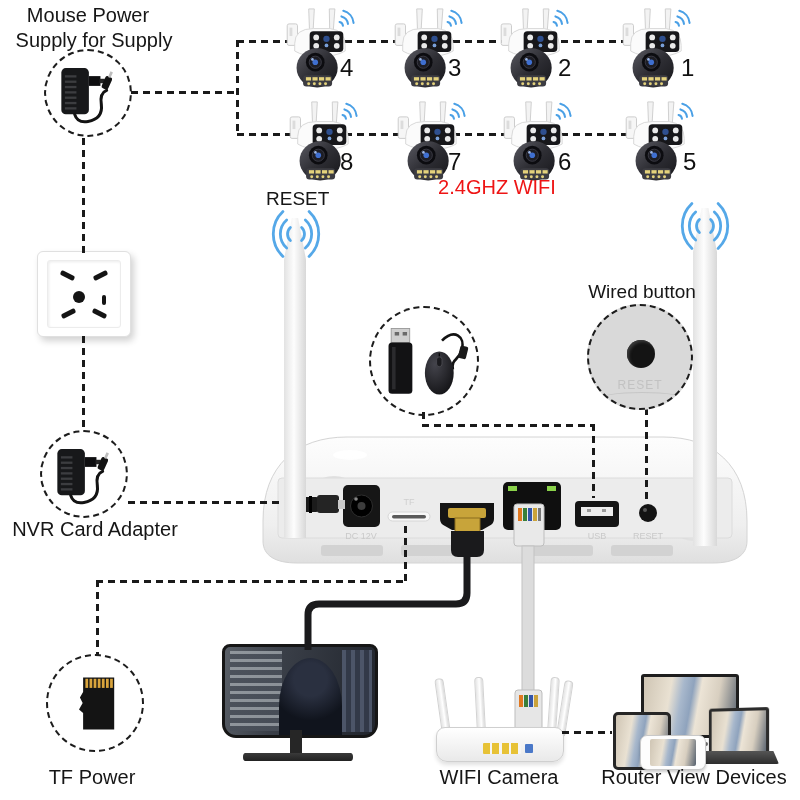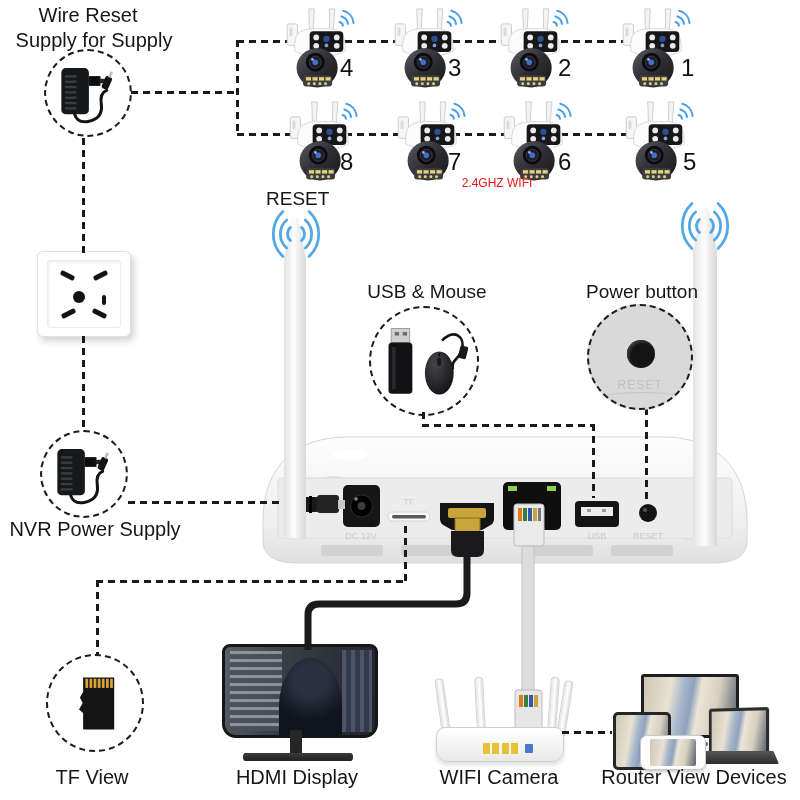--- a/index.html
+++ b/index.html
@@ -191,21 +191,21 @@
   <i class="dh" style="left:128px;top:501px;width:168px"></i>
   <i class="dv" style="left:404px;top:526px;height:55px"></i>
   <i class="dh" style="left:96px;top:580px;width:310px"></i>
   <i class="dv" style="left:96px;top:580px;height:75px"></i>
   <i class="dv" style="left:422px;top:412px;height:13px"></i>
   <i class="dh" style="left:422px;top:424px;width:172px"></i>
   <i class="dv" style="left:592px;top:424px;height:74px"></i>
   <i class="dv" style="left:645px;top:408px;height:96px"></i>
   <i class="dh" style="left:562px;top:731px;width:50px"></i>
 
-  <span class="txt" style="left:88px;top:4px;transform:translateX(-50%)">Wire Reset</span>
+  <span class="txt" style="left:88px;top:4px;transform:translateX(-50%)">Mouse Power</span>
   <span class="txt" style="left:94px;top:29px;transform:translateX(-50%)">Supply for Supply</span>
 
   <div class="dcirc" style="left:44px;top:49px;width:88px;height:88px">
     <svg width="80" height="80">
         <use href="#sym-adapter"></use>
       </svg>
   </div>
 
   <div class="cam" style="left:280px;top:8px"><svg viewBox="0 0 80 92">
         <use href="#sym-cam"></use>
@@ -234,52 +234,51 @@
 
   <span class="camnum" style="left:340px;top:54px">4</span>
   <span class="camnum" style="left:448px;top:54px">3</span>
   <span class="camnum" style="left:558px;top:54px">2</span>
   <span class="camnum" style="left:681px;top:54px">1</span>
   <span class="camnum" style="left:340px;top:148px">8</span>
   <span class="camnum" style="left:448px;top:148px">7</span>
   <span class="camnum" style="left:558px;top:148px">6</span>
   <span class="camnum" style="left:683px;top:148px">5</span>
 
-  <span class="txt red" style="left:497px;top:176px;font-size:12px;transform:translateX(-50%)">2.4GHZ WIFI</span>
+  <span class="txt red" style="left:497px;top:176px;font-size:20px;transform:translateX(-50%)">2.4GHZ WIFI</span>
   <span class="txt" style="left:266px;top:188px;font-size:19px">RESET</span>
 
   <div class="outlet">
     <div class="plate">
       <i class="slot" style="left:12px;top:12px;transform:rotate(26deg)"></i>
       <i class="slot" style="right:12px;top:12px;transform:rotate(-26deg)"></i>
       <i class="hole" style="left:25px;top:30px"></i>
       <i class="slot" style="right:14px;top:34px;width:4px;height:10px"></i>
       <i class="slot" style="left:13px;bottom:11px;transform:rotate(-26deg)"></i>
       <i class="slot" style="right:13px;bottom:11px;transform:rotate(26deg)"></i>
     </div>
   </div>
 
   <div class="dcirc" style="left:40px;top:430px;width:88px;height:88px">
     <svg width="80" height="80">
         <use href="#sym-adapter"></use>
       </svg>
   </div>
-  <span class="txt" style="left:95px;top:518px;transform:translateX(-50%)">NVR Power Supply</span>
-
-  <span class="txt" style="left:427px;top:281px;font-size:19px;transform:translateX(-50%)">USB &amp; Mouse</span>
+  <span class="txt" style="left:95px;top:518px;transform:translateX(-50%)">NVR Card Adapter</span>
+
   <div class="dcirc" style="left:369px;top:306px;width:110px;height:110px">
     <svg width="30" height="72" style="position:absolute;left:14px;top:18px">
         <use href="#sym-usbdrive"></use>
       </svg>
     <svg width="54" height="72" style="position:absolute;left:44px;top:20px">
         <use href="#sym-mouse"></use>
       </svg>
   </div>
 
-  <span class="txt" style="left:642px;top:281px;font-size:19px;transform:translateX(-50%)">Power button</span>
+  <span class="txt" style="left:642px;top:281px;font-size:19px;transform:translateX(-50%)">Wired button</span>
   <div class="dcirc" style="left:587px;top:304px;width:106px;height:106px;background:#d9d9d9;overflow:hidden">
     <i class="abs" style="left:38px;top:34px;width:28px;height:28px;background:#141414;border-radius:50%;
         box-shadow:inset 2px 2px 3px #3a3a3a"></i>
     <span class="abs" style="left:50%;top:72px;transform:translateX(-50%);font-size:12px;letter-spacing:1px;color:#c2c2c2">RESET</span>
     <i class="abs" style="left:8px;top:86px;width:90px;height:14px;border-top:1.5px solid #c6c6c6;border-radius:50%"></i>
   </div>
 
   <svg class="abs" style="left:255px;top:425px;z-index:2" width="500" height="145" viewBox="0 0 500 145">
     <path d="M8 96 C8 40 42 12 92 12 L408 12 C458 12 492 40 492 96 L492 116 C492 131 479 138 458 138 L42 138 C21 138 8 131 8 116 Z" fill="url(#gnvr)" stroke="#d4d4d4"></path>
     <ellipse cx="95" cy="30" rx="17" ry="5" fill="#ffffff" opacity=".85"></ellipse>
@@ -359,30 +358,29 @@
         <rect x="534" y="695" width="4" height="12" fill="#caa23a"></rect>
     </g>
   </svg>
 
 
   <div class="dcirc" style="left:46px;top:654px;width:98px;height:98px">
     <svg width="56" height="64">
         <use href="#sym-tfcard"></use>
       </svg>
   </div>
-  <span class="txt" style="left:92px;top:766px;transform:translateX(-50%)">TF View</span>
+  <span class="txt" style="left:92px;top:766px;transform:translateX(-50%)">TF Power</span>
 
   <div class="mon-screen">
     <i class="blinds"></i>
     <i class="vblinds"></i>
     <i class="hood"></i>
   </div>
   <i class="mon-neck abs"></i>
   <i class="mon-base abs"></i>
-  <span class="txt" style="left:297px;top:766px;transform:translateX(-50%)">HDMI Display</span>
 
   <i class="router-ant abs" style="left:442px;top:678px;transform:rotate(-8deg)"></i>
   <i class="router-ant abs" style="left:477px;top:677px;transform:rotate(-3deg)"></i>
   <i class="router-ant abs" style="left:547px;top:677px;transform:rotate(4deg)"></i>
   <i class="router-ant abs" style="left:556px;top:680px;transform:rotate(9deg)"></i>
   <div class="router-body">
     <i class="router-ports abs"></i>
     <i class="router-blue abs"></i>
   </div>
   <span class="txt" style="left:499px;top:766px;transform:translateX(-50%)">WIFI Camera</span>

